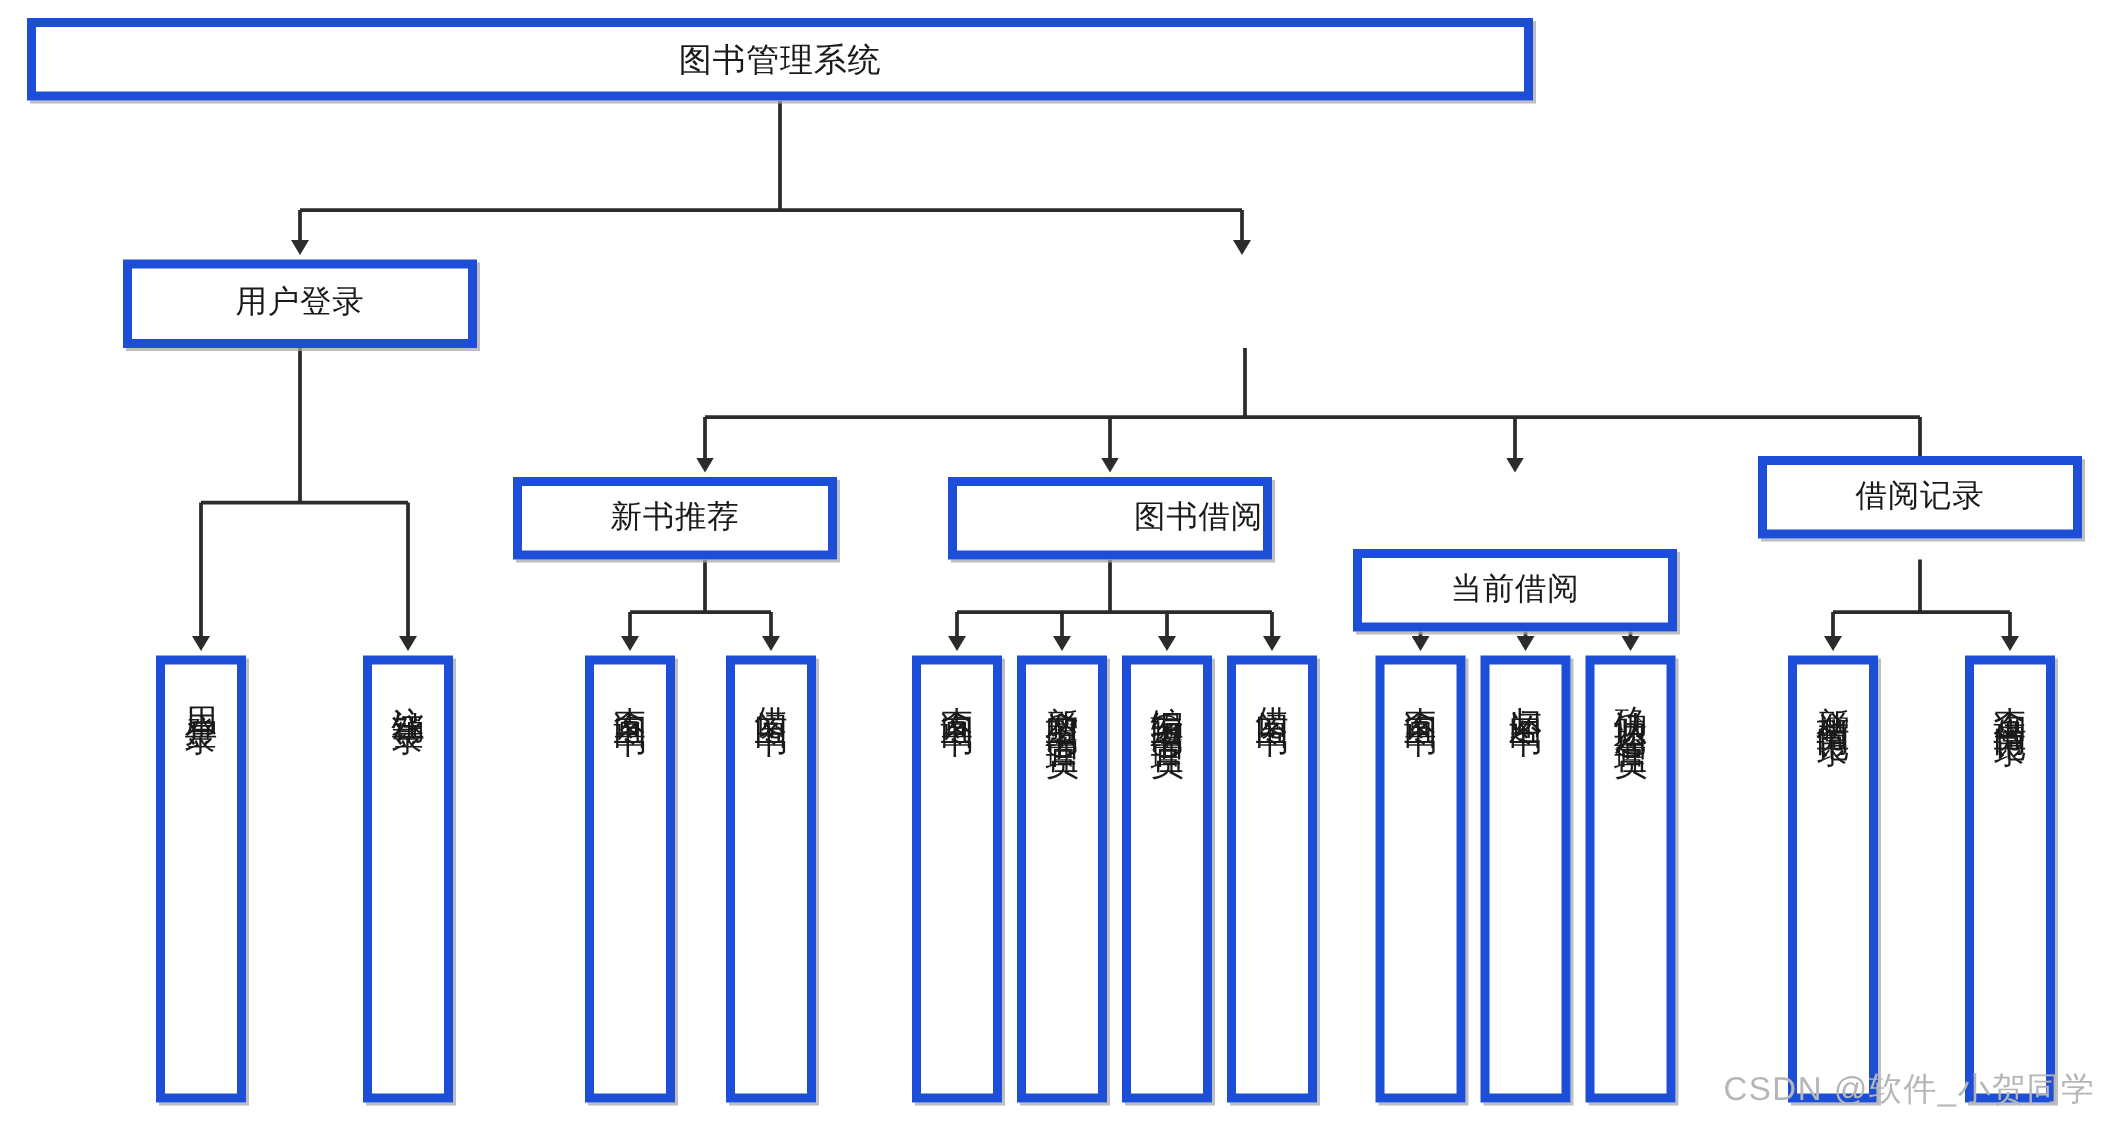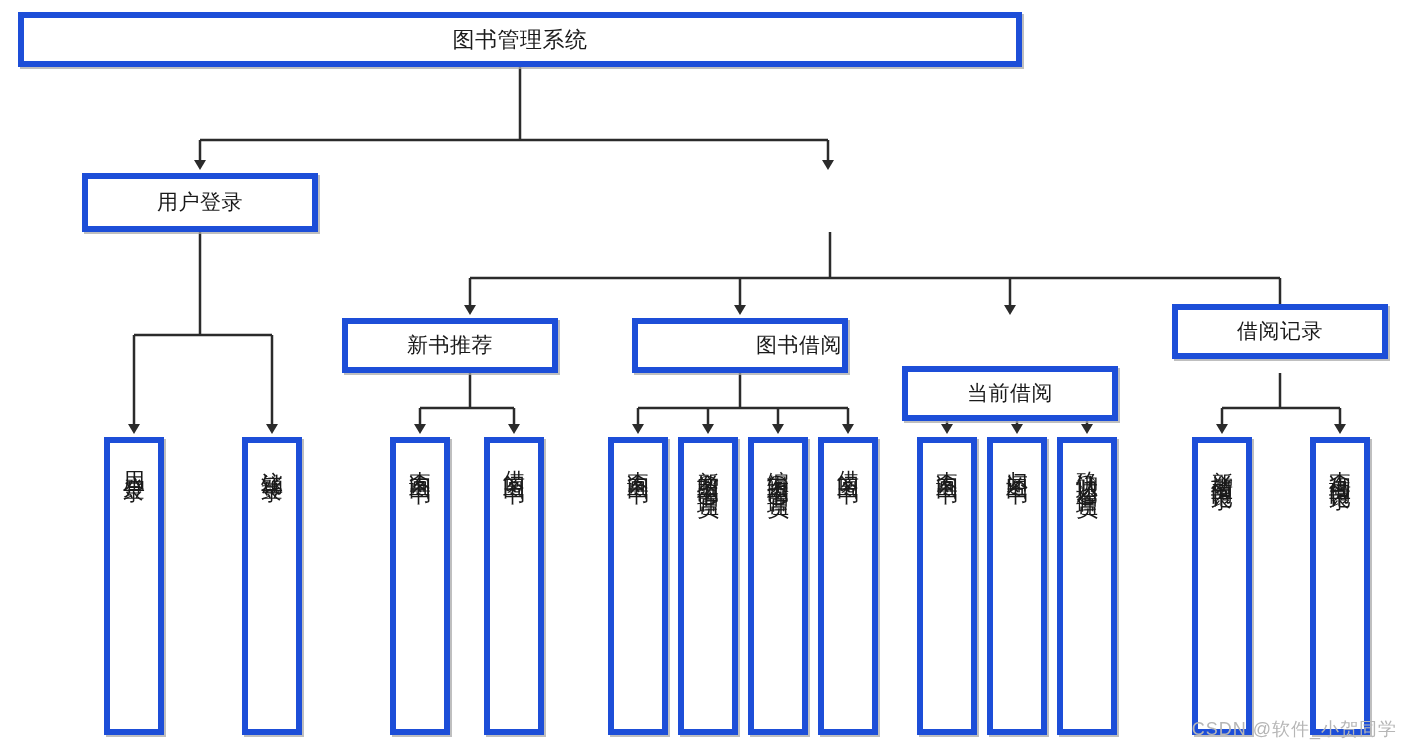--- a/index.html
+++ b/index.html
@@ -64,21 +64,21 @@
     left: 0;
     top: 0;
     width: 1405px;
     height: 747px;
     pointer-events: none;
   }
   #watermark {
     position: absolute;
     right: 8px;
     bottom: 6px;
-    font-size: 18px;
+    font-size: 22px;
     color: #b6b6b6;
     letter-spacing: 1px;
     white-space: nowrap;
   }
 </style>
 </head>
 <body>
 
 <div id="diagram-root">
 

